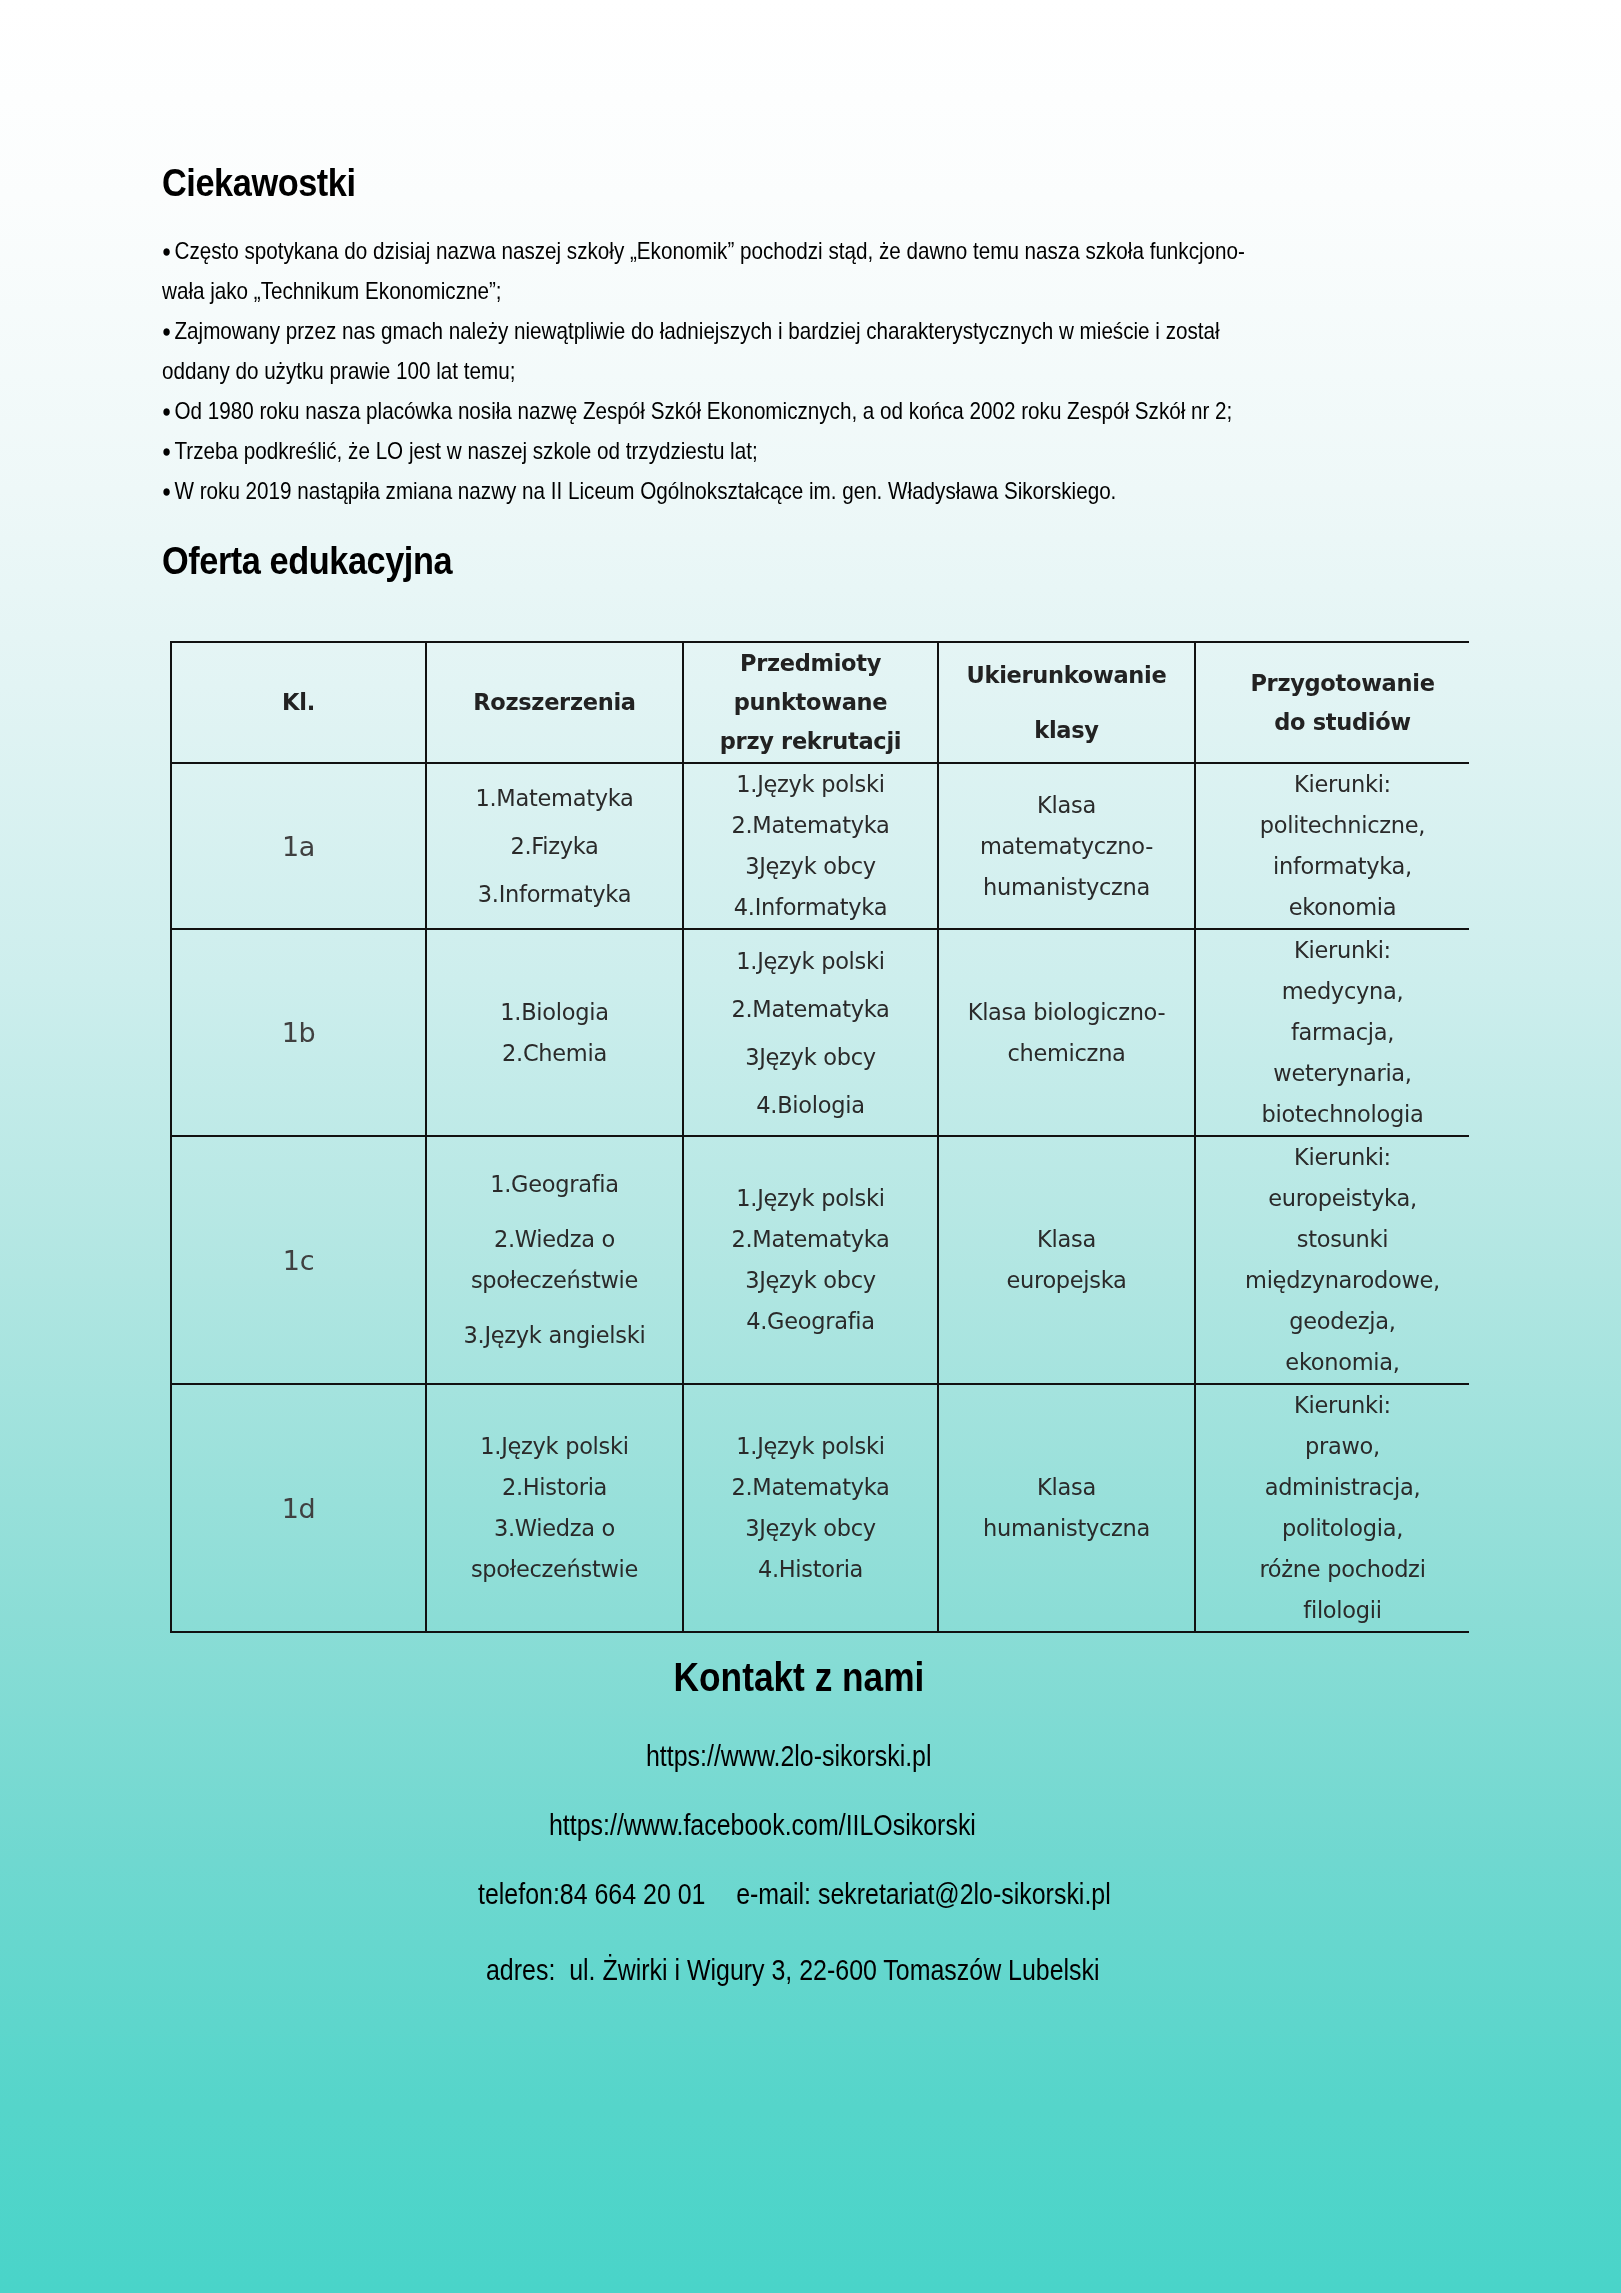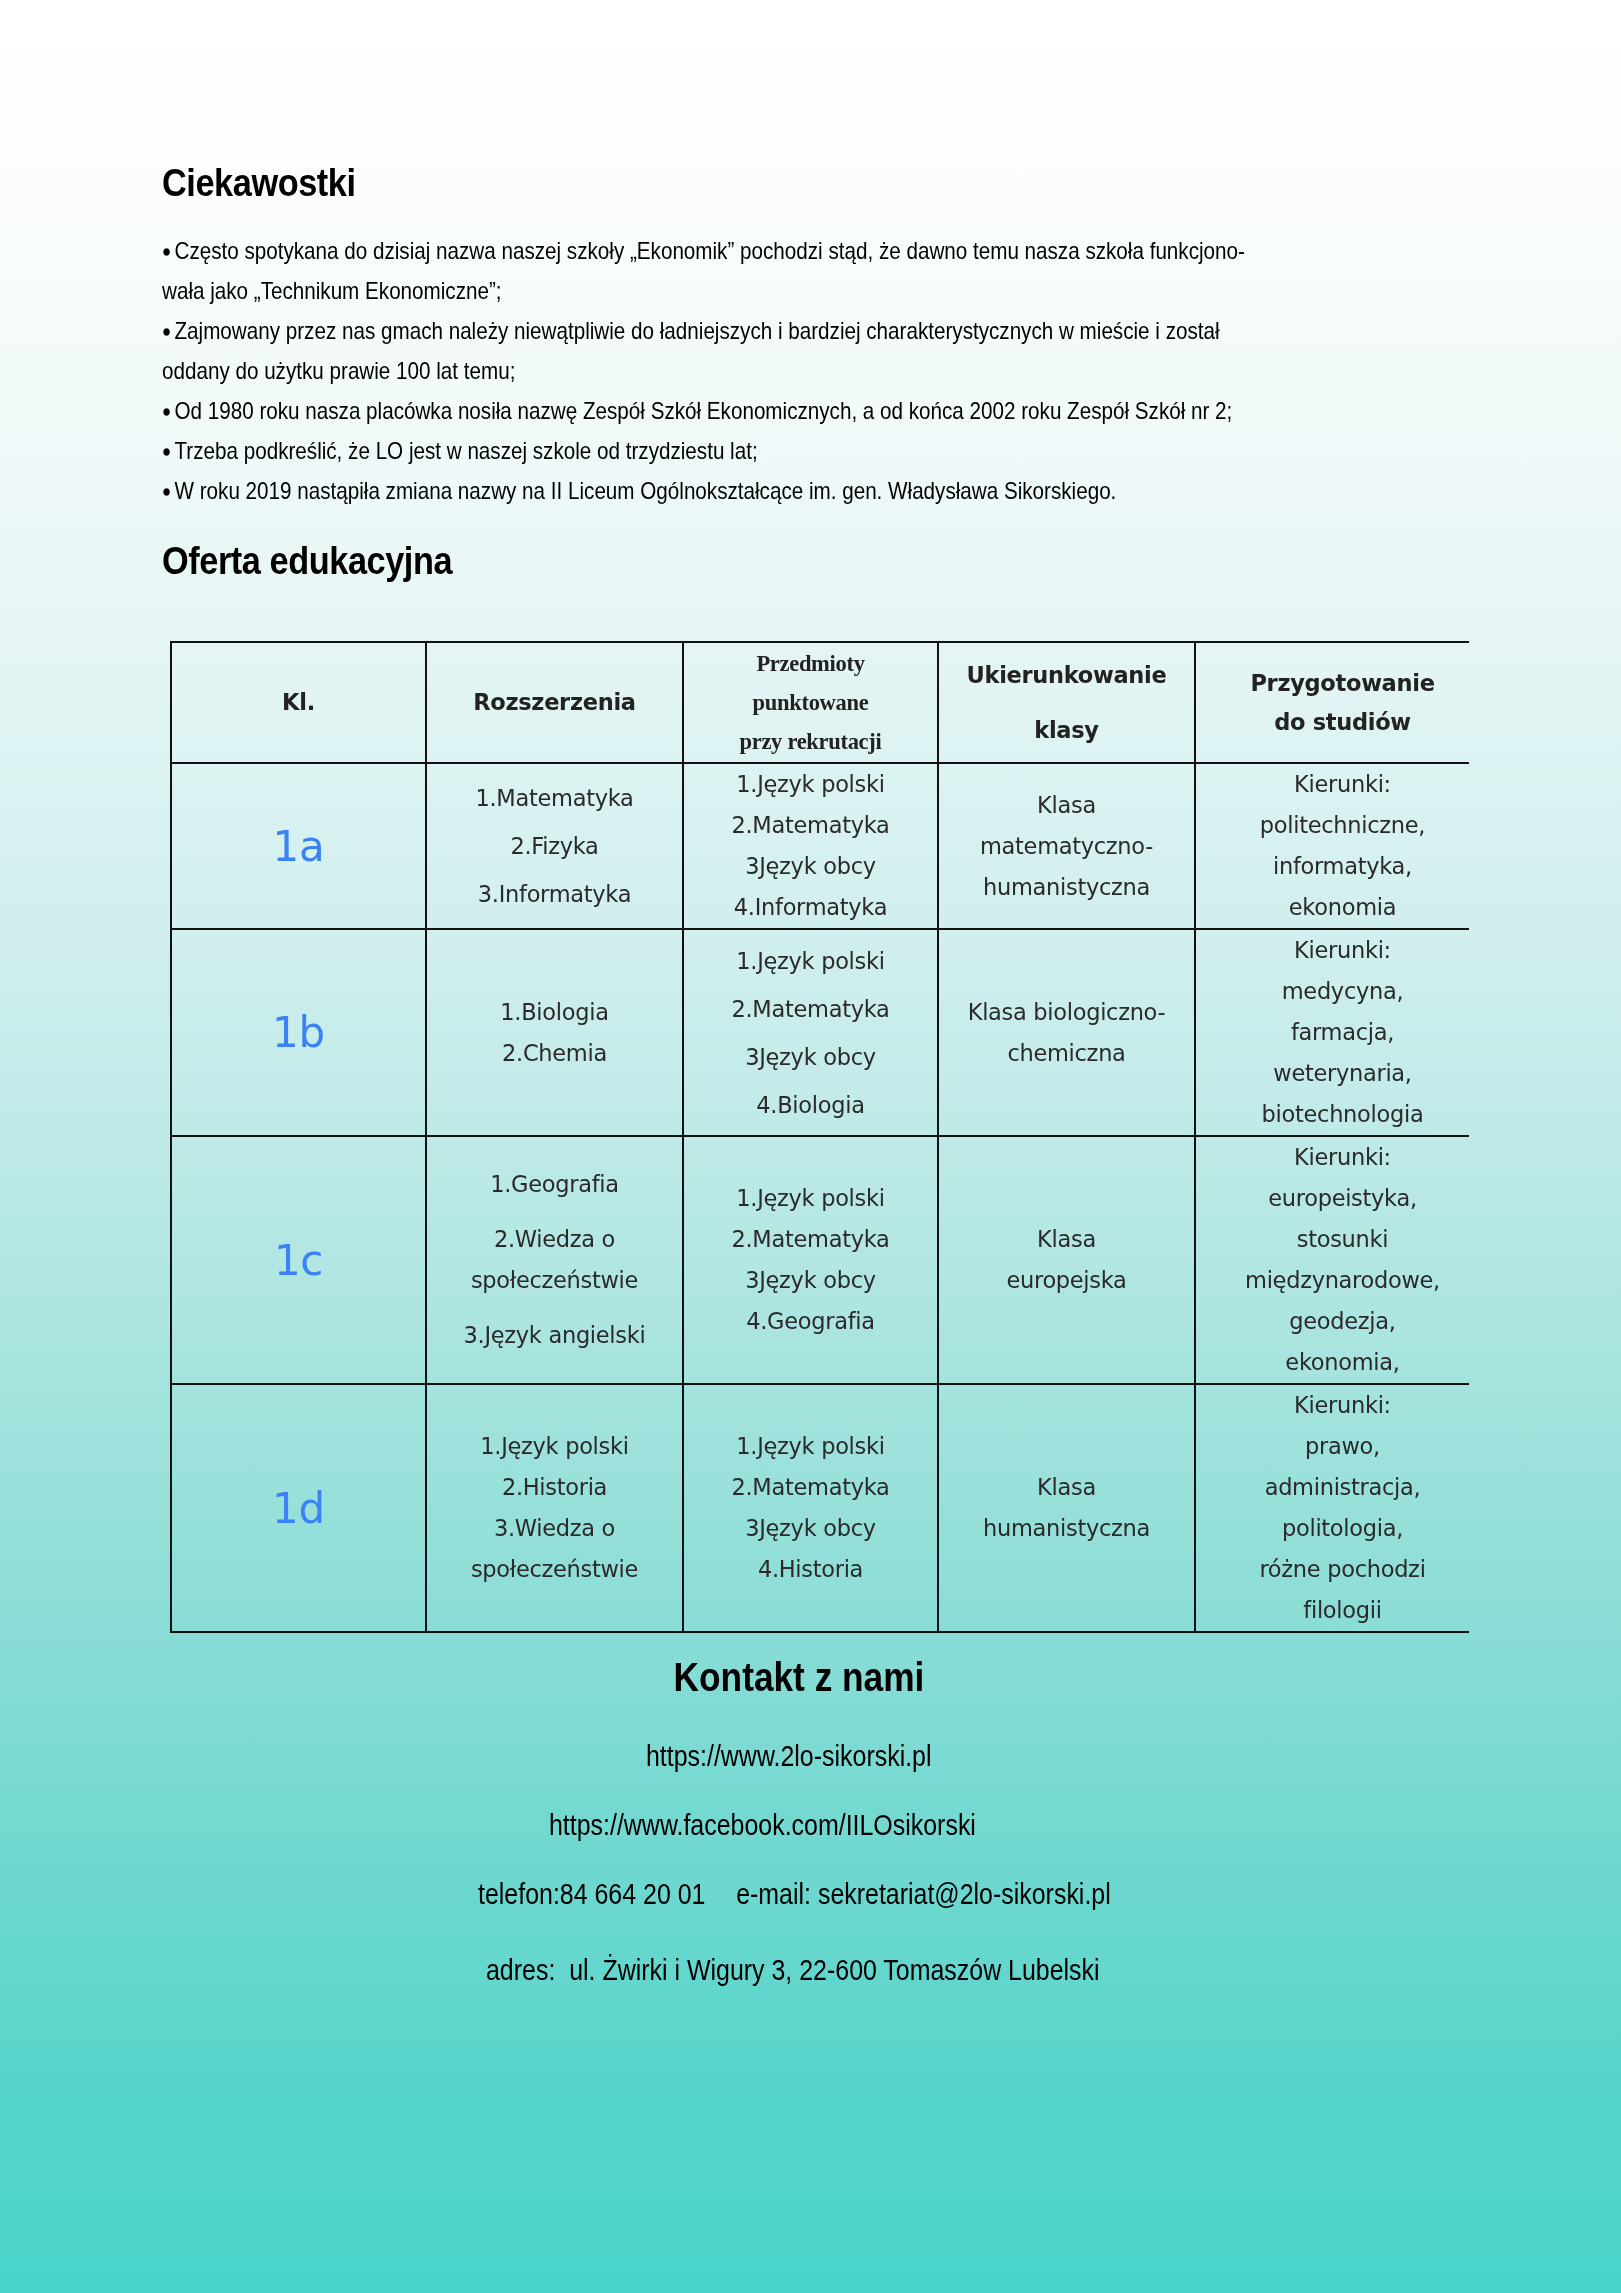--- a/index.html
+++ b/index.html
@@ -59,24 +59,24 @@
       padding: 0;
       font-size: 22.5px;
       line-height: 41px;
       font-weight: normal;
       letter-spacing: -0.3px;
     }
     table.offer tr td:last-child, table.offer tr th:last-child { border-right: none; padding-left: 20px; }
     table.offer th { font-weight: bold; font-size: 22.5px; line-height: 39px; color: #222; }
     .col-kl { width: 253px; }
     .col-roz { width: 255px; }
-    .col-prz { width: 253px; font-family: Liberation Serif, serif; }
+    .col-prz { width: 253px; }
     .col-ukier { width: 255px; }
     .col-przyg { width: 253px; }
-    table.offer td.kl { font-size: 42px; color: #3b82f6; }
+    table.offer td.kl { font-size: 27px; color: #404040; }
     .cell-lines div { white-space: nowrap; }
 
     .contact {
       position: absolute;
       left: 0;
       top: 1654px;
       width: 1621px;
       text-align: center;
     }
     .contact-title {

